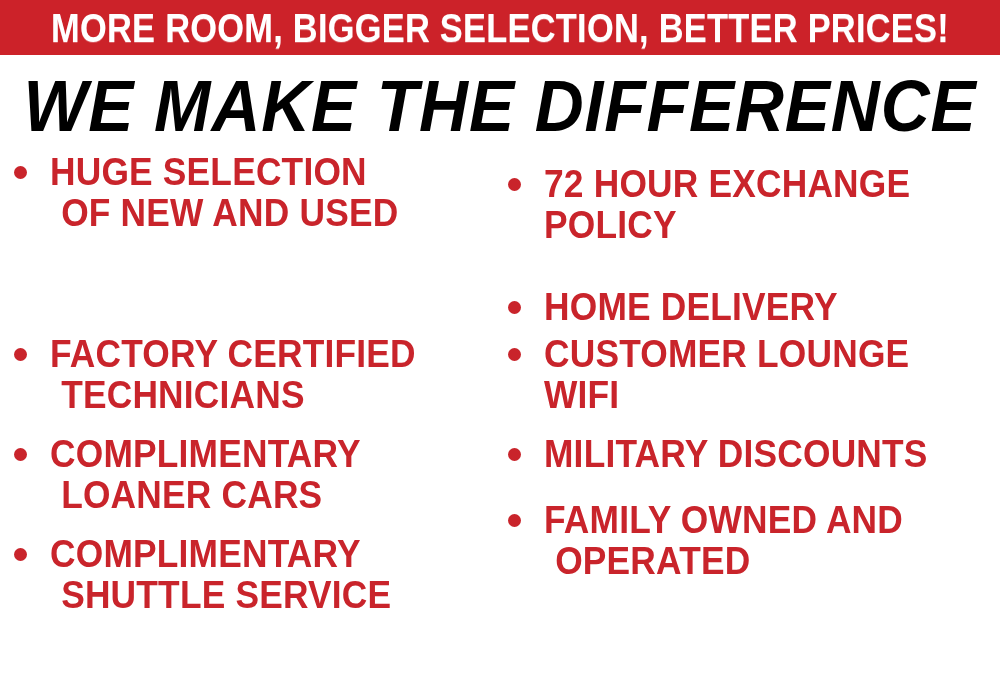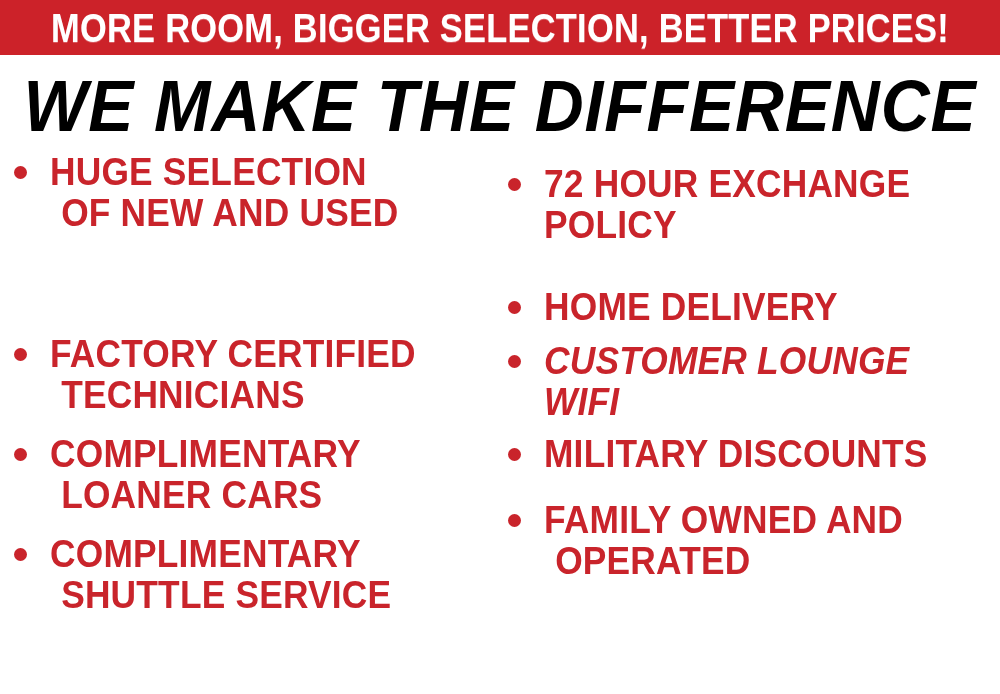--- a/index.html
+++ b/index.html
@@ -158,21 +158,21 @@
       <div class="bullet" style="left:0;top:12px;">
         <span class="dot"></span>
         <span class="btext"><span class="l1">72 HOUR EXCHANGE</span><span class="l2" style="padding-left:0;">POLICY</span></span>
       </div>
 
       <div class="bullet" style="left:0;top:118px;margin-top:17px;">
         <span class="dot"></span>
         <span class="btext"><span class="l1">HOME DELIVERY</span></span>
       </div>
 
-      <div class="bullet" style="left:0;top:189px;font-style:italic;">
+      <div class="bullet" style="left:0;top:182px;">
         <span class="dot"></span>
         <span class="btext"><span class="l1">CUSTOMER LOUNGE</span><span class="l2" style="padding-left:0;">WIFI</span></span>
       </div>
 
       <div class="bullet" style="left:0;top:282px;text-align:center;">
         <span class="dot"></span>
         <span class="btext"><span class="l1">MILITARY DISCOUNTS</span></span>
       </div>
 
       <div class="bullet" style="left:0;top:348px;">

